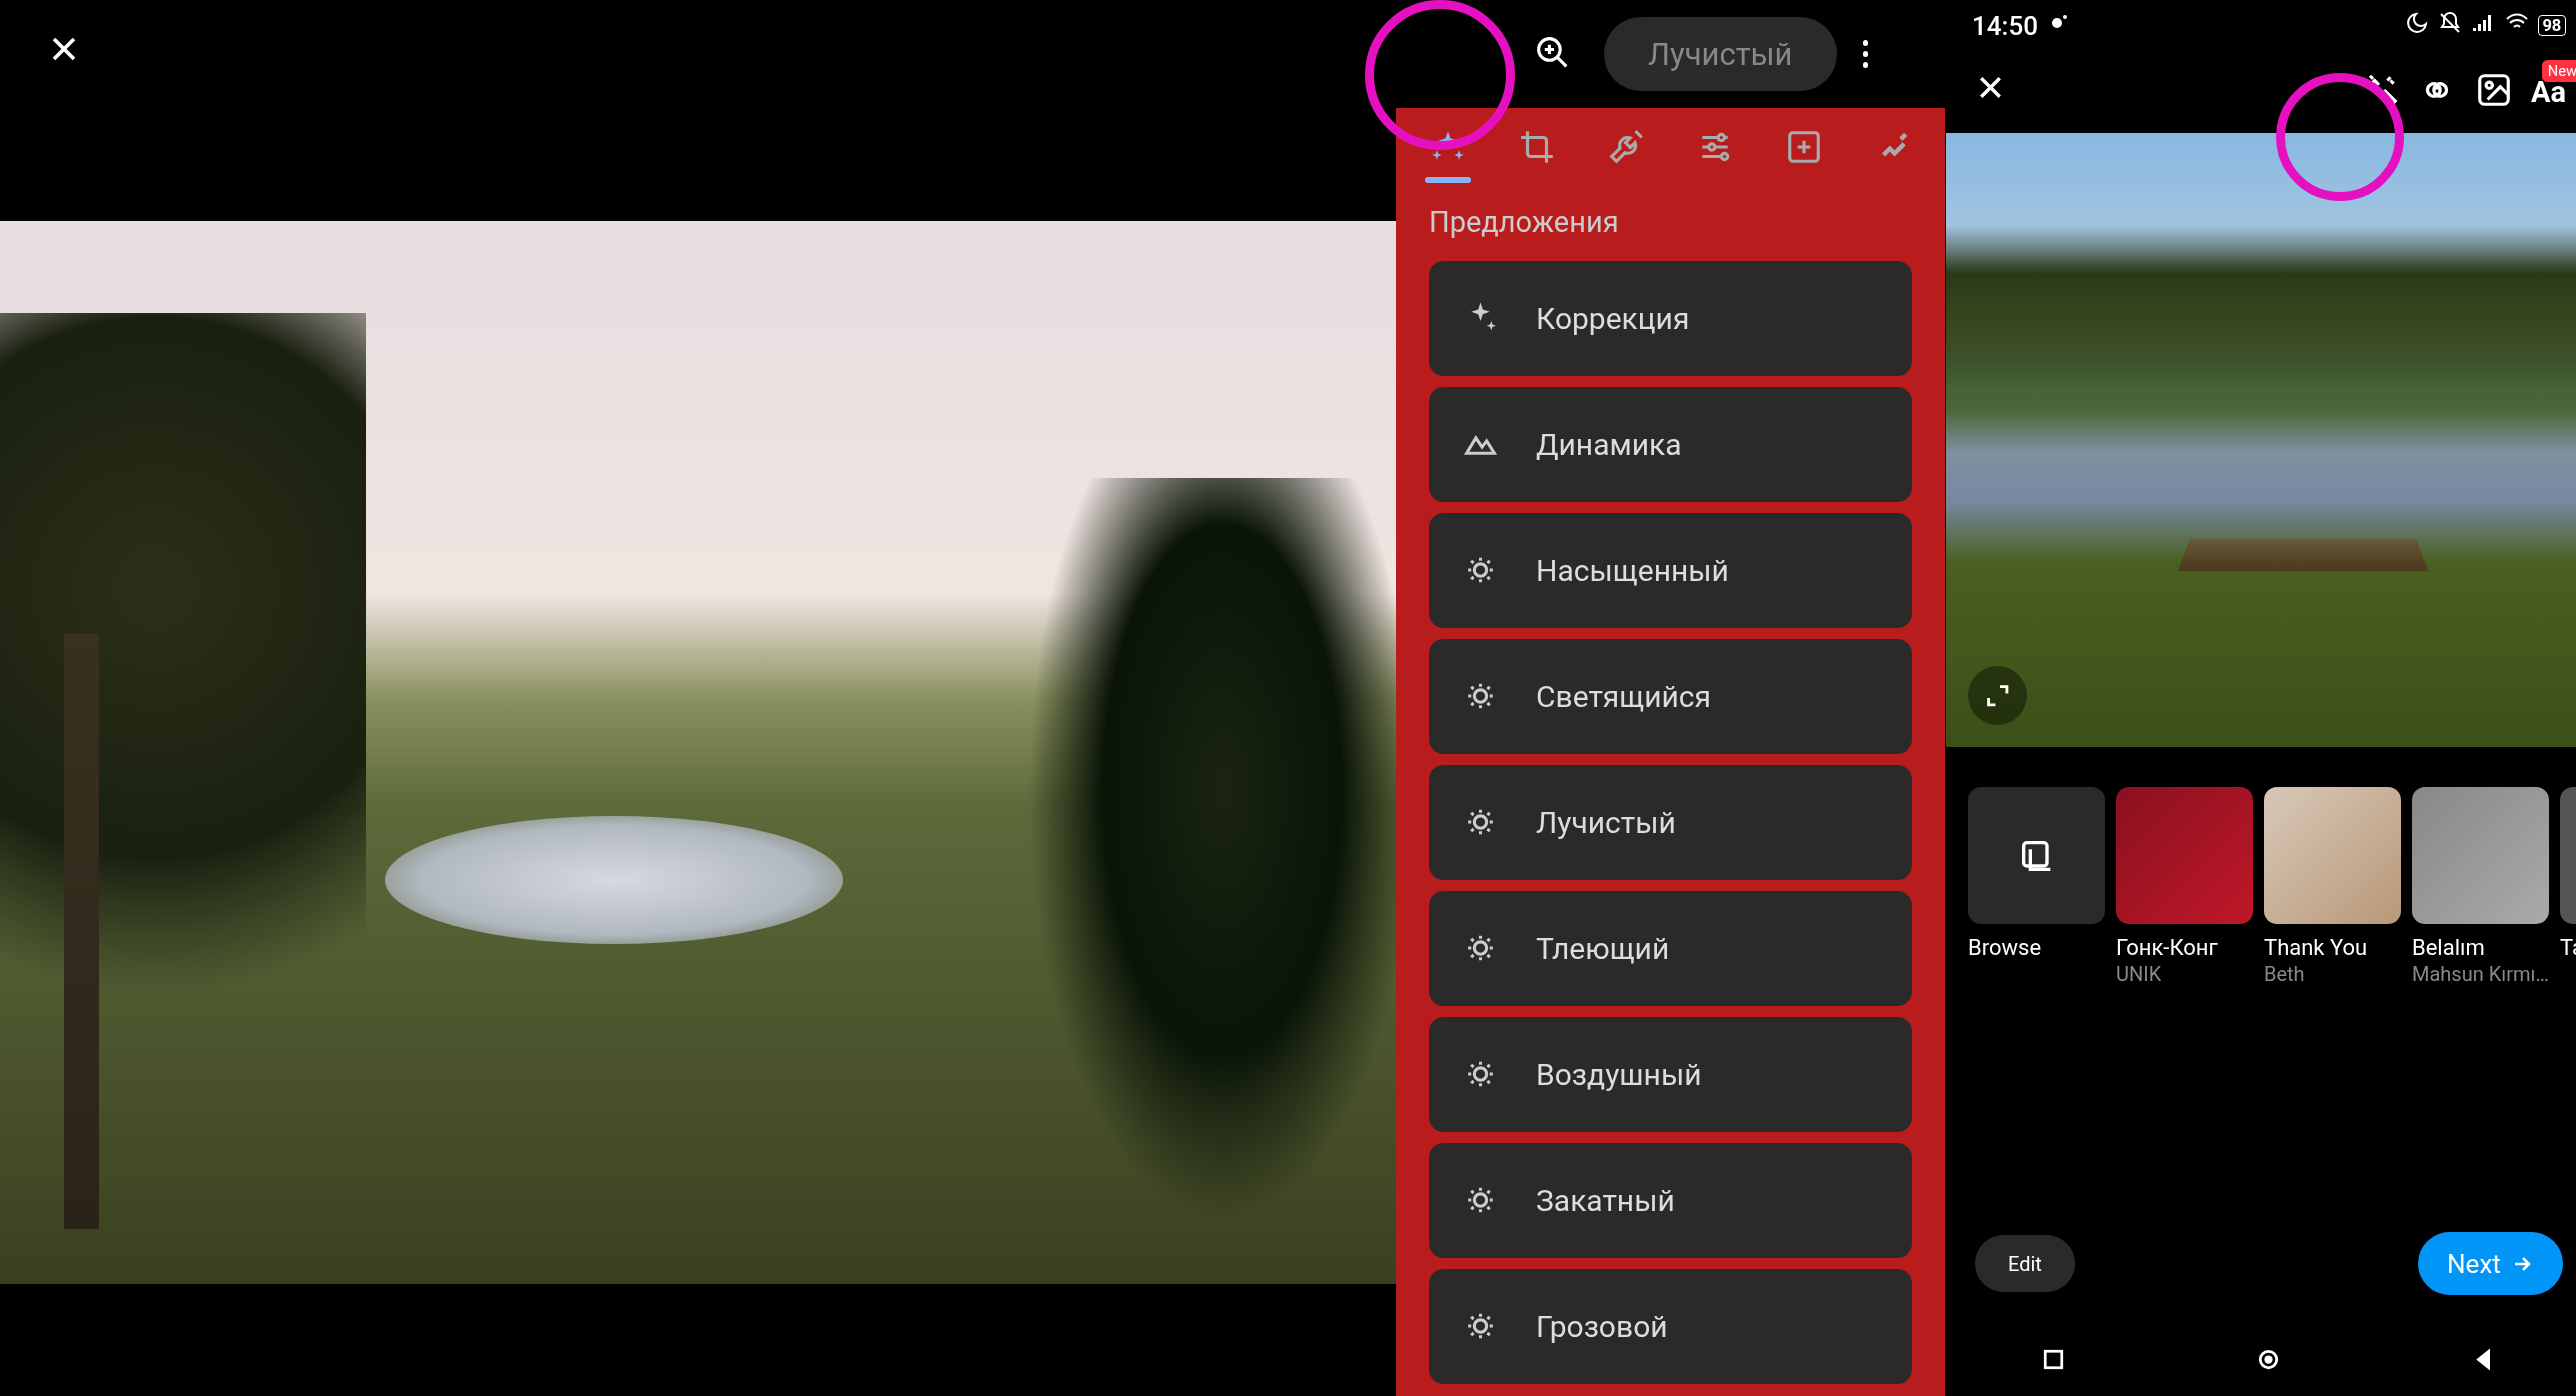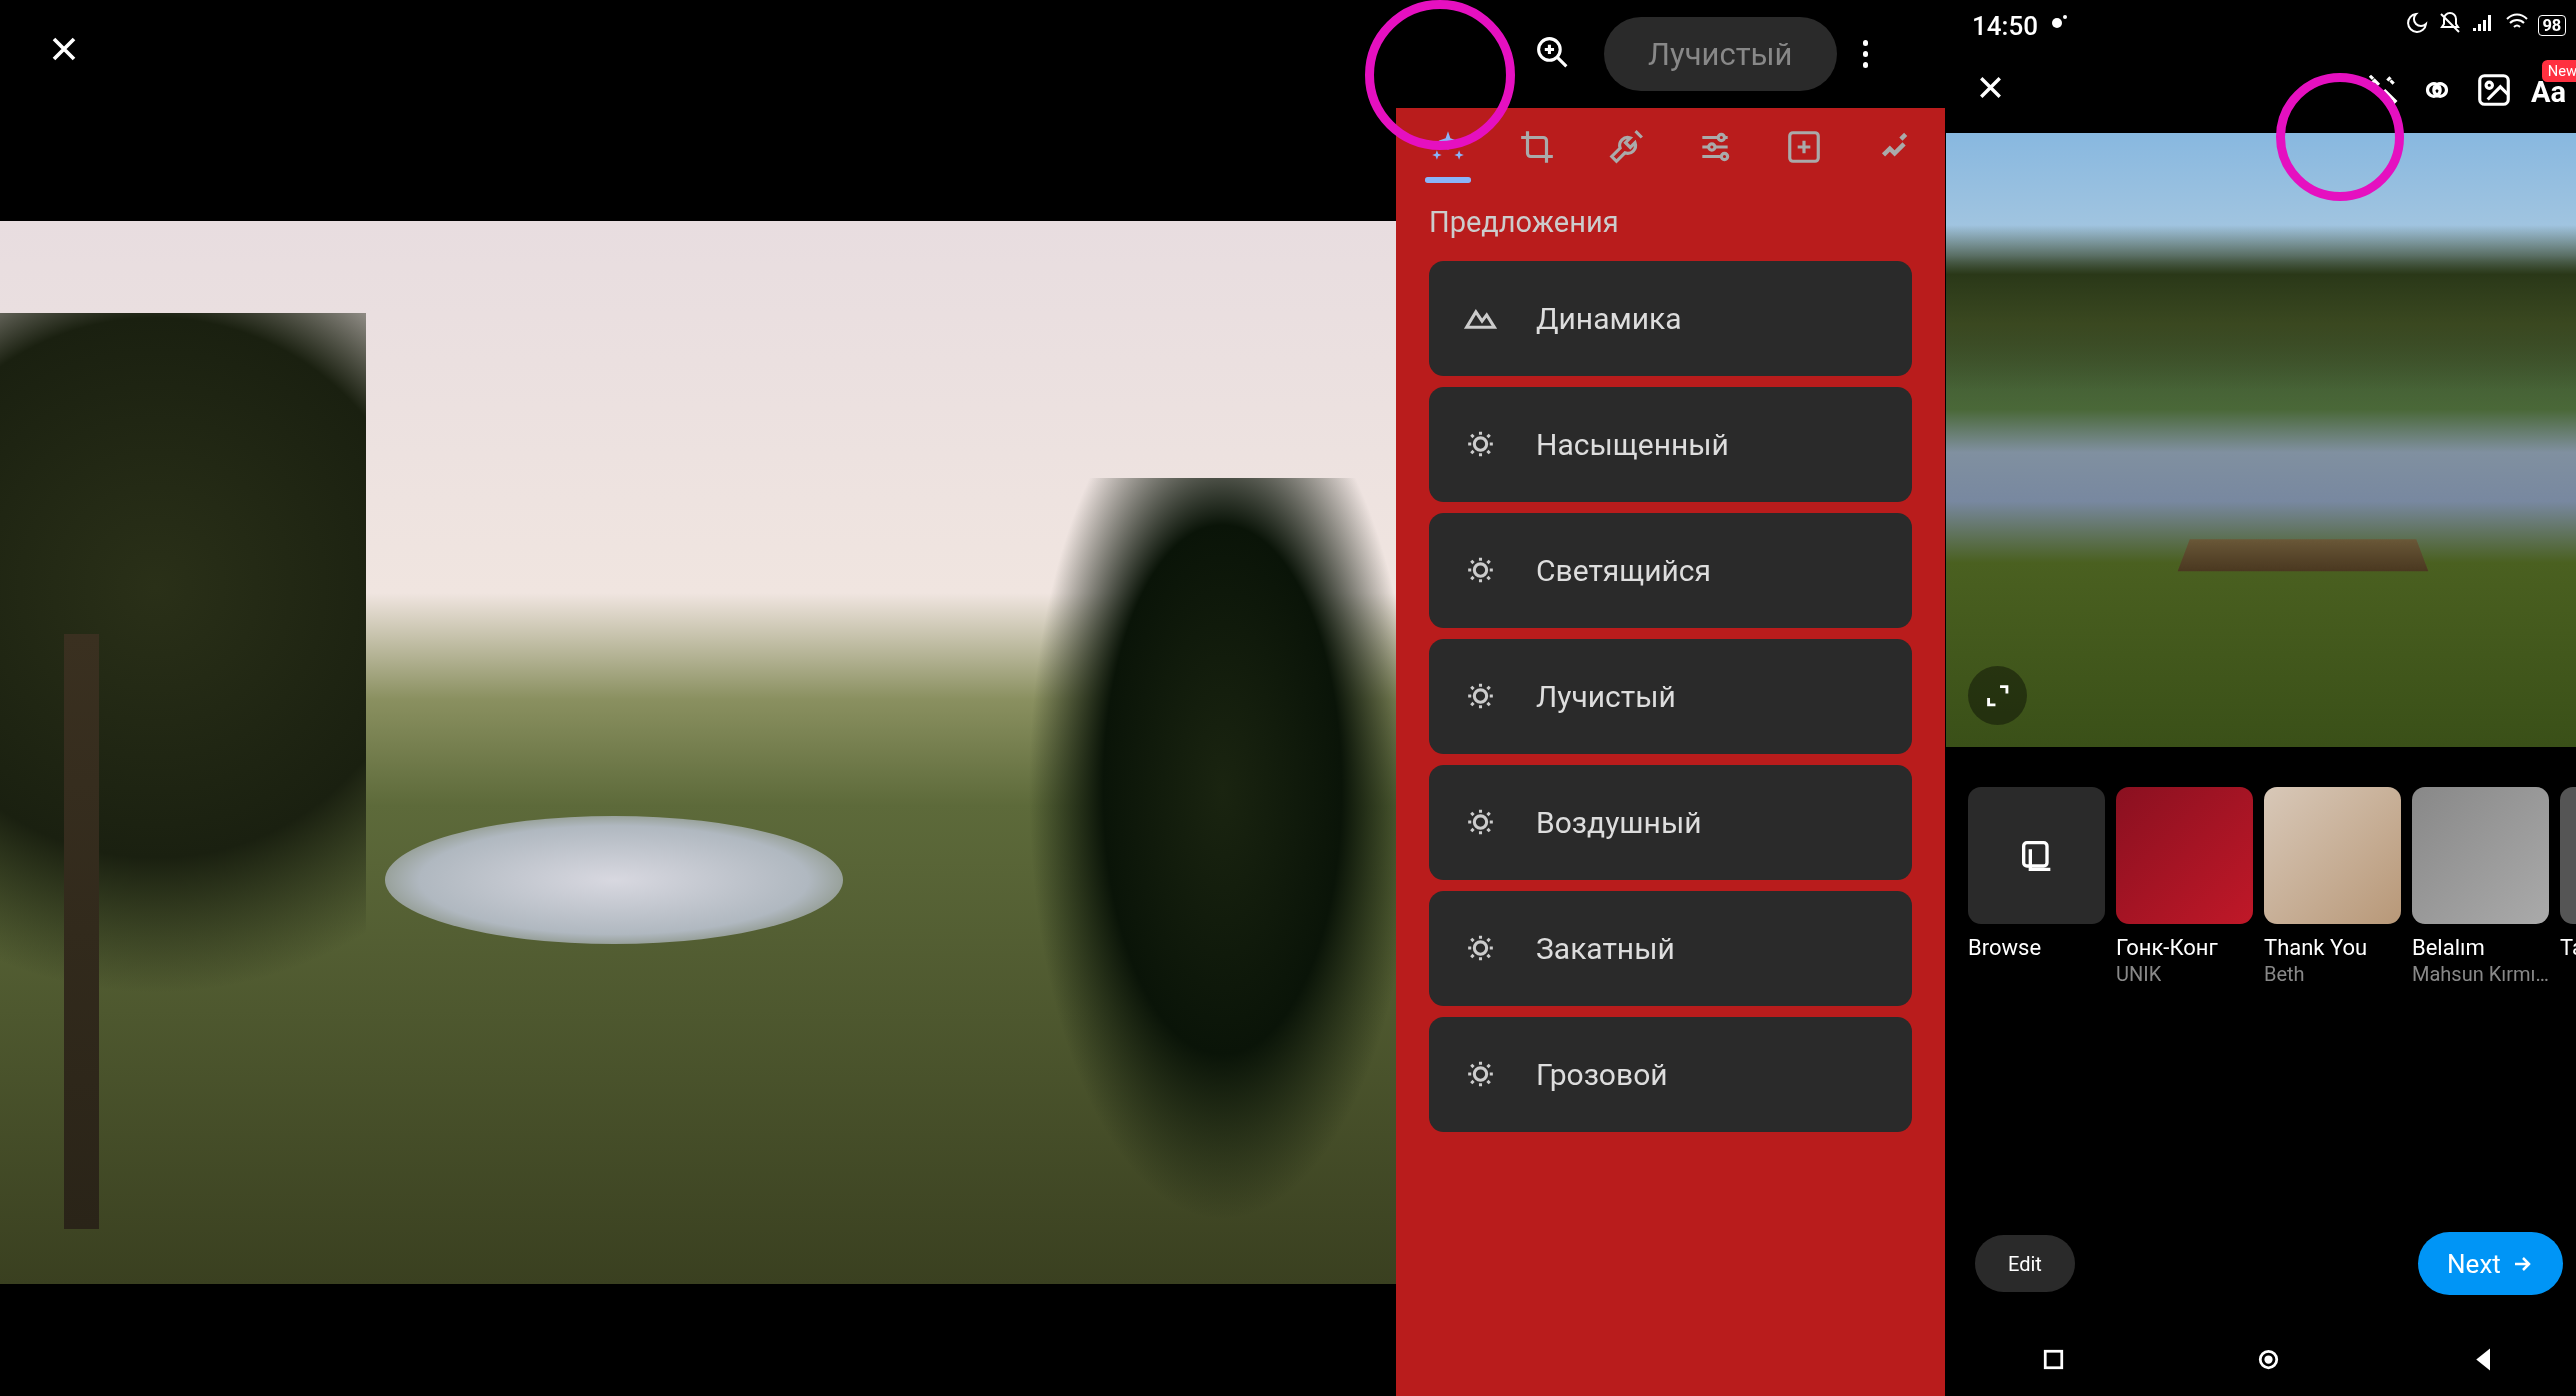--- a/index.html
+++ b/index.html
@@ -206,20 +206,28 @@
         <div class="tool-tab">
           <svg viewBox="0 0 24 24" fill="currentColor">
               <path d="M7 14l3-3 3 3 5-5 2 2-7 7-3-3-3 3-2-2 2-2zM19 3l2 2-3 3-2-2 3-3z"></path>
             </svg>
         </div>
       </div>
       <div class="panel-title">Предложения</div>
       <div class="sugg-list">
         <div class="sugg-item">
           <div class="sugg-icon">
+              <svg viewBox="0 0 24 24" fill="currentColor">
+                <path d="M12 2l1.5 4.5L18 8l-4.5 1.5L12 14l-1.5-4.5L6 8l4.5-1.5L12 2zM19 14l.8 2.2L22 17l-2.2.8L19 20l-.8-2.2L16 17l2.2-.8L19 14z"></path>
+              </svg>
+            </div>
+          <div class="sugg-label">Коррекция</div>
+        </div>
+        <div class="sugg-item">
+          <div class="sugg-icon">
               <svg viewBox="0 0 24 24" stroke="currentColor" stroke-width="2" fill="none">
                 <path d="M3 18l6-10 4 6 3-4 5 8H3z"></path>
               </svg>
             </div>
           <div class="sugg-label">Динамика</div>
         </div>
         <div class="sugg-item">
           <div class="sugg-icon">
               <svg viewBox="0 0 24 24" stroke="currentColor" stroke-width="2" fill="none">
                 <circle cx="12" cy="12" r="4"></circle>
@@ -238,20 +246,29 @@
           <div class="sugg-label">Светящийся</div>
         </div>
         <div class="sugg-item">
           <div class="sugg-icon">
               <svg viewBox="0 0 24 24" stroke="currentColor" stroke-width="2" fill="none">
                 <circle cx="12" cy="12" r="4"></circle>
                 <path d="M12 4v2M12 18v2M6 6l1.5 1.5M16.5 16.5L18 18M4 12h2M18 12h2M6 18l1.5-1.5M16.5 7.5L18 6"></path>
               </svg>
             </div>
           <div class="sugg-label">Лучистый</div>
+        </div>
+        <div class="sugg-item">
+          <div class="sugg-icon">
+              <svg viewBox="0 0 24 24" stroke="currentColor" stroke-width="2" fill="none">
+                <circle cx="12" cy="12" r="4"></circle>
+                <path d="M12 4v2M12 18v2M6 6l1.5 1.5M16.5 16.5L18 18M4 12h2M18 12h2M6 18l1.5-1.5M16.5 7.5L18 6"></path>
+              </svg>
+            </div>
+          <div class="sugg-label">Тлеющий</div>
         </div>
         <div class="sugg-item">
           <div class="sugg-icon">
               <svg viewBox="0 0 24 24" stroke="currentColor" stroke-width="2" fill="none">
                 <circle cx="12" cy="12" r="4"></circle>
                 <path d="M12 4v2M12 18v2M6 6l1.5 1.5M16.5 16.5L18 18M4 12h2M18 12h2M6 18l1.5-1.5M16.5 7.5L18 6"></path>
               </svg>
             </div>
           <div class="sugg-label">Воздушный</div>
         </div>

